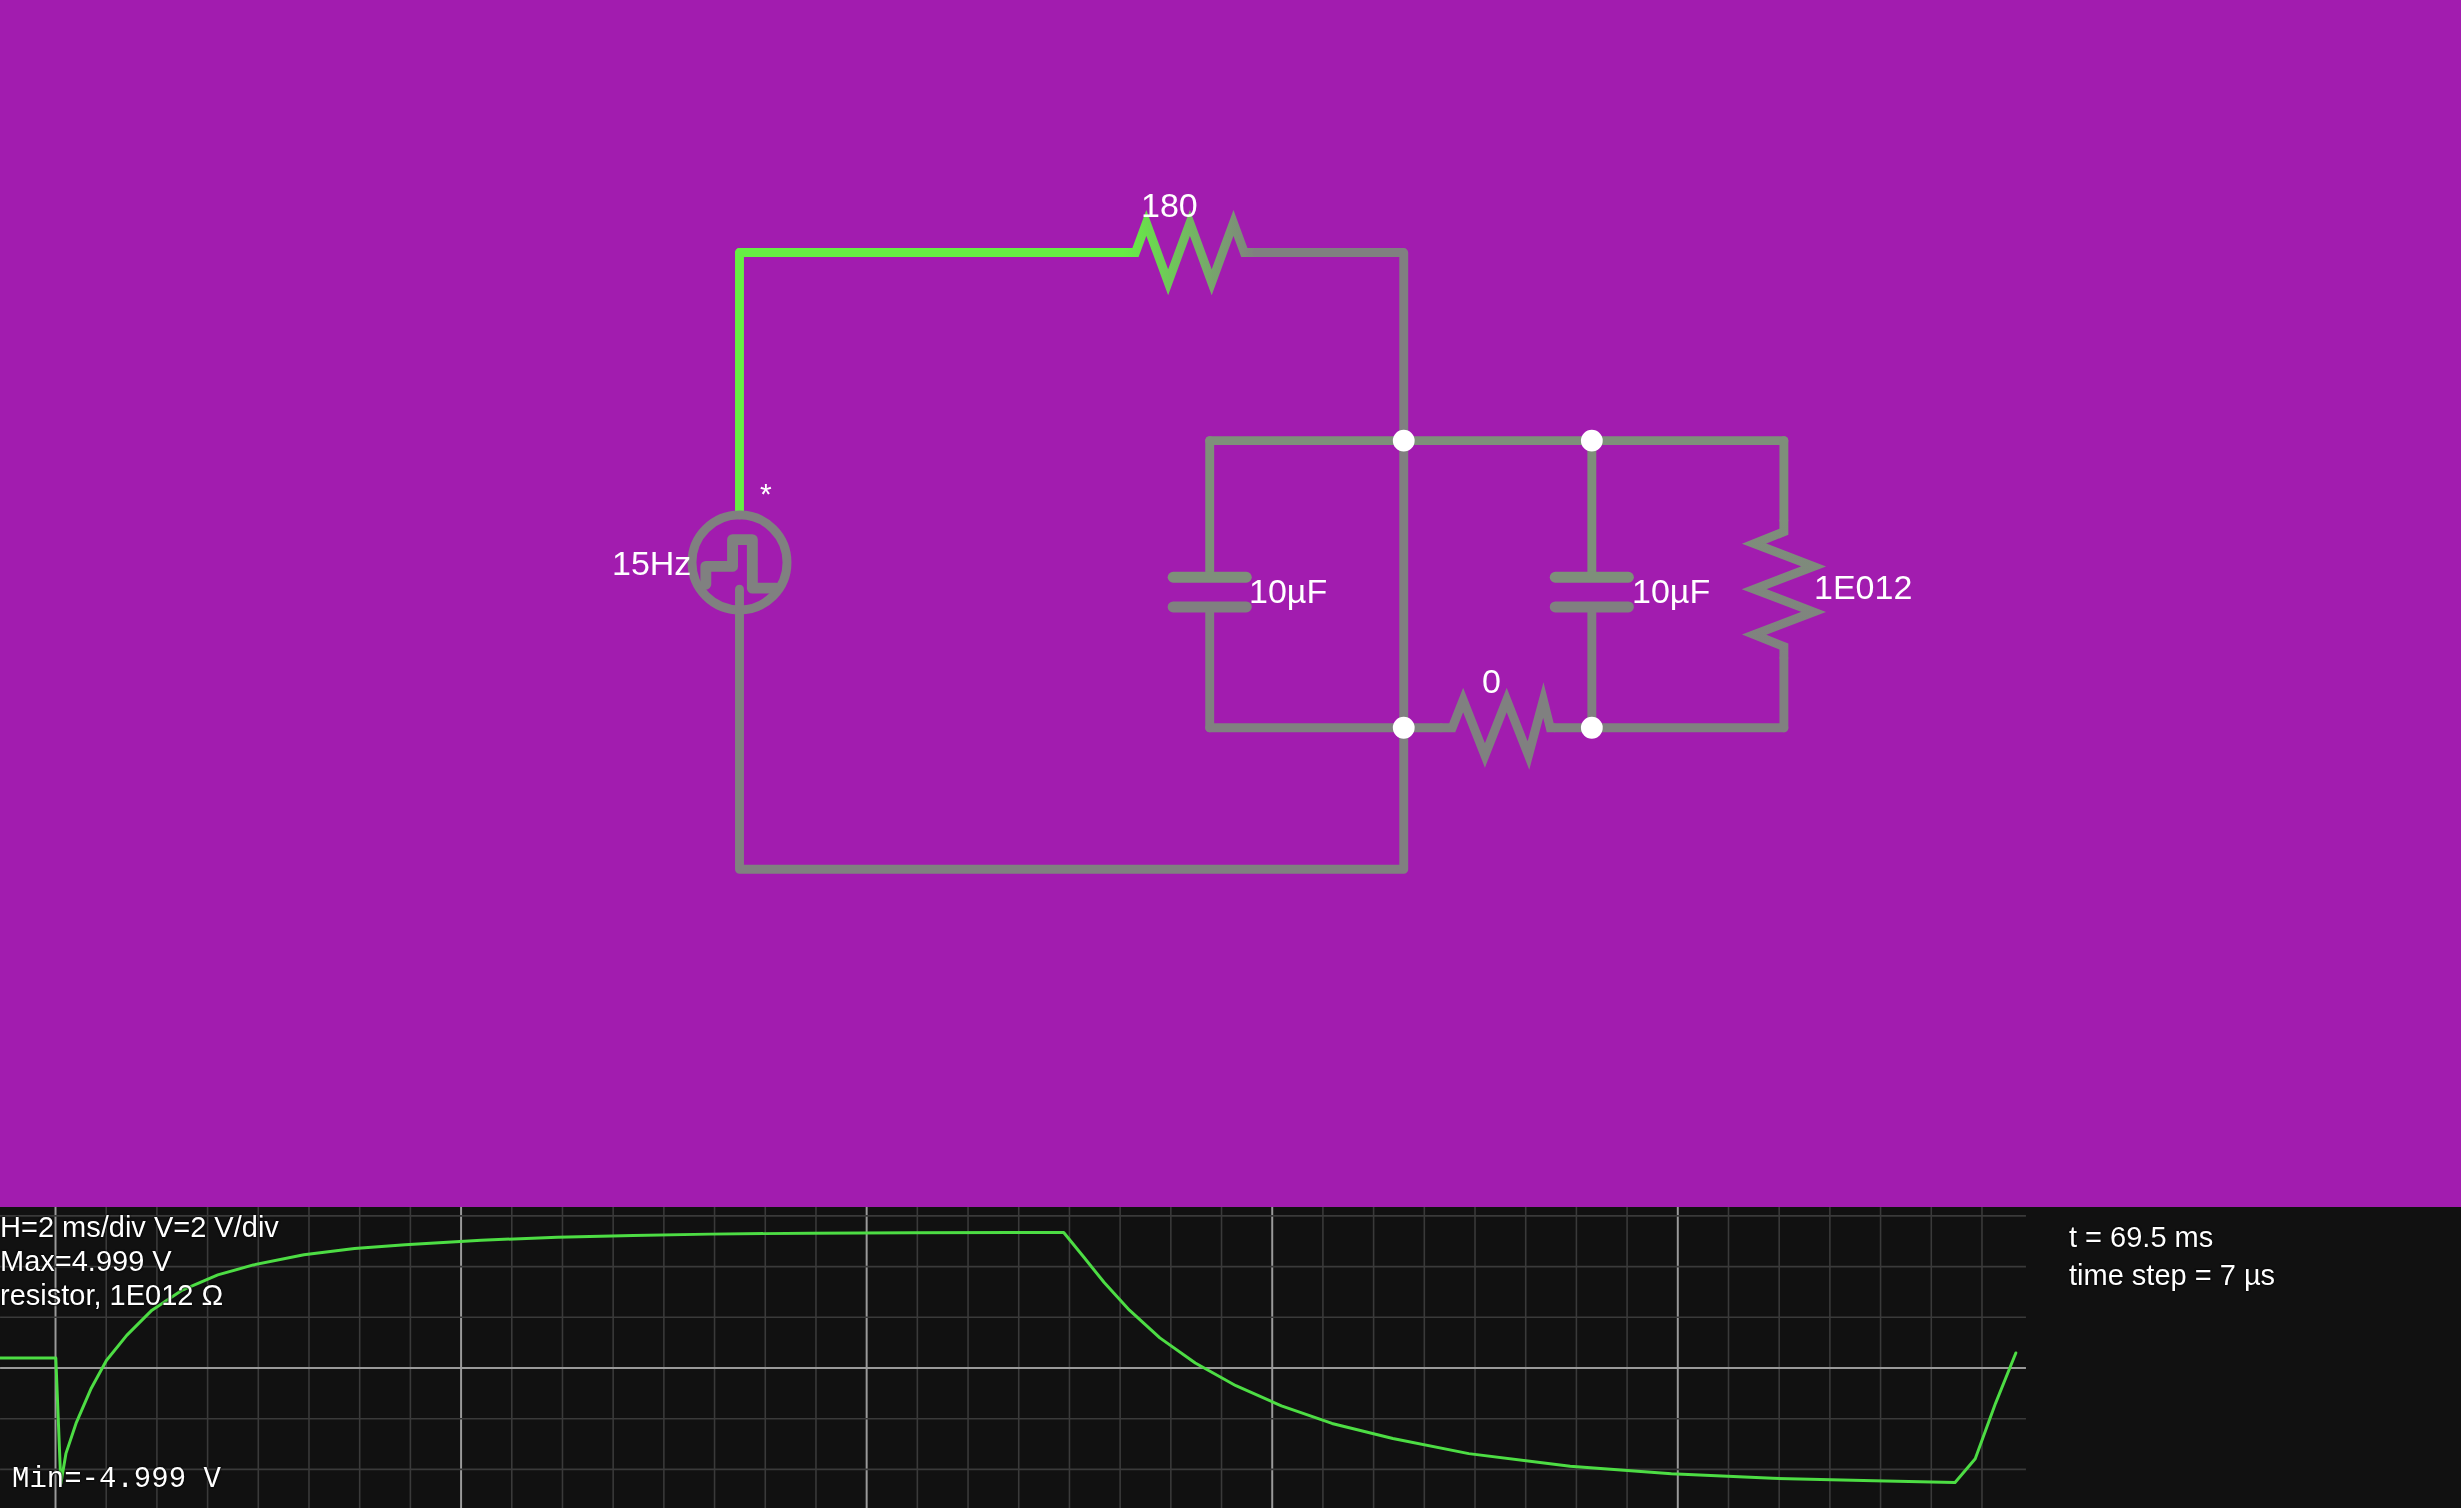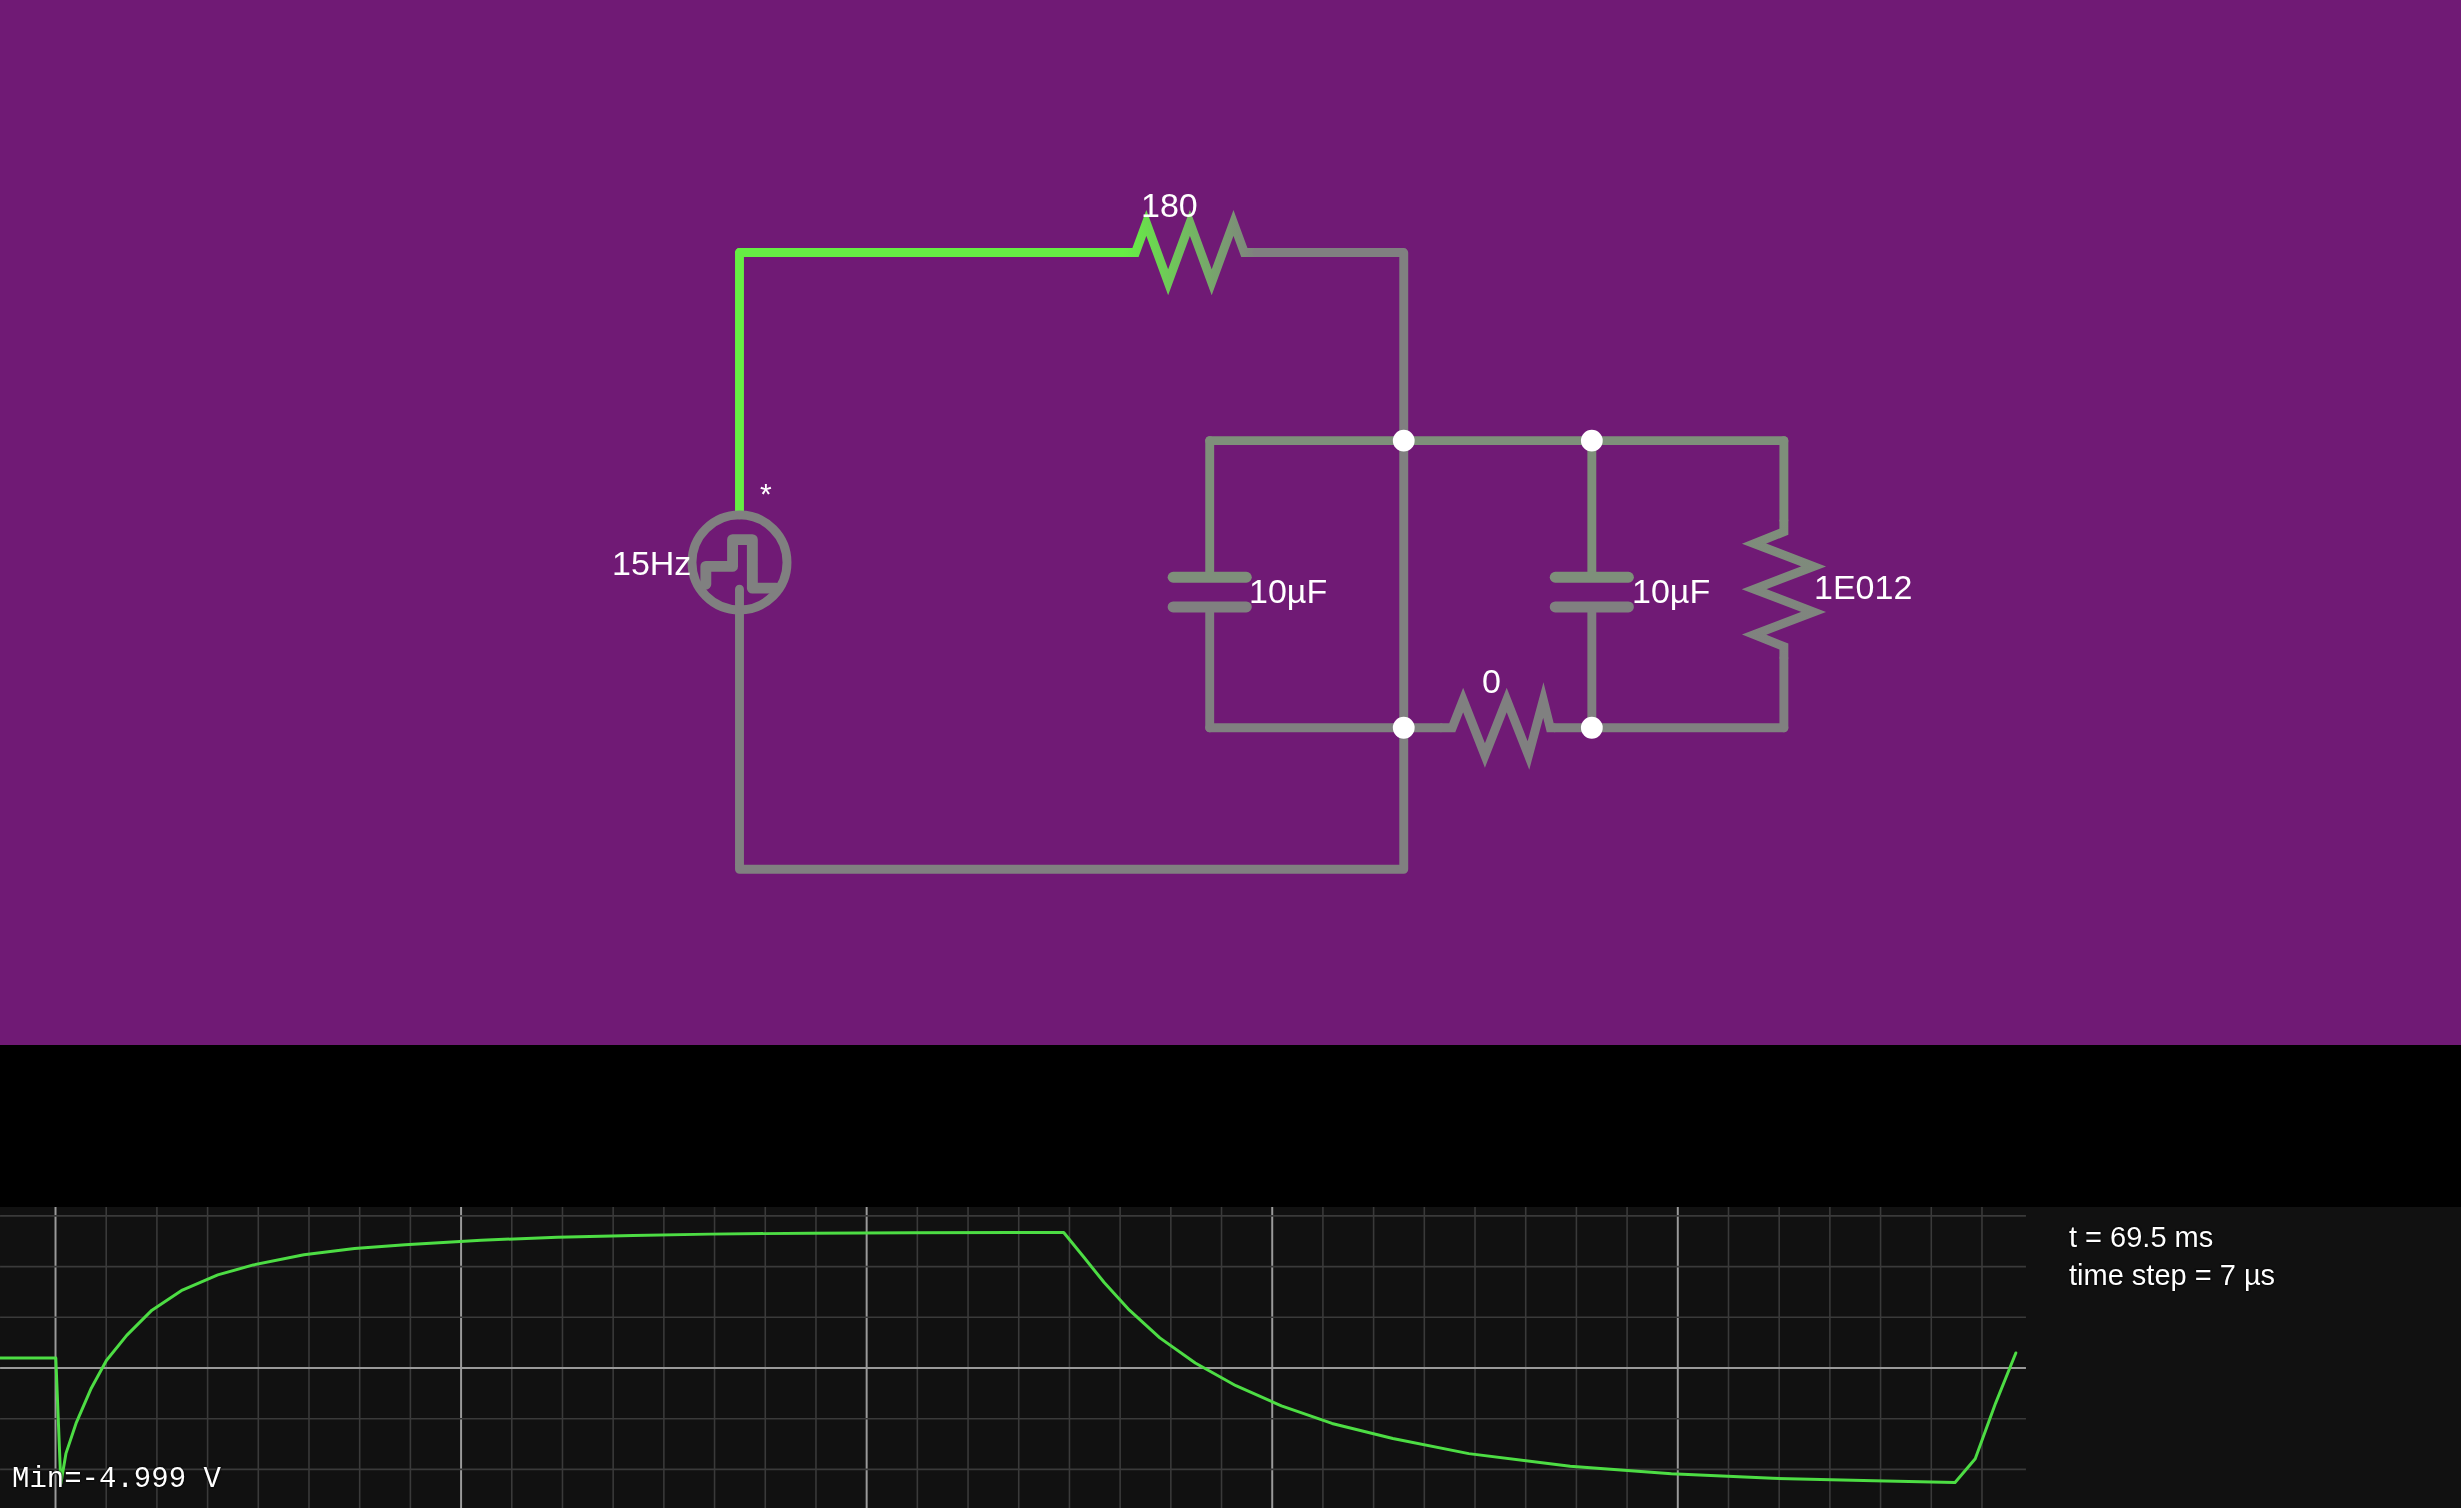--- a/index.html
+++ b/index.html
@@ -4,21 +4,21 @@
 <style>
   html,body{margin:0;padding:0;background:#000;}
   body{
     width:2461px;height:1509px;position:relative;overflow:hidden;
     font-family:"Liberation Sans", sans-serif;
     background:#000;
   }
   #app{position:absolute;inset:0;background:#000;}
 
   
-  #circuit-canvas{position:absolute;left:0;top:0;width:2461px;height:1045px;background:#701a75;}
+  #circuit-canvas{position:absolute;left:0;top:0;width:2461px;height:1207px;background:#a21caf;}
   #circuit-svg{position:absolute;left:0;top:0;}
   .comp-label{
     position:absolute;color:#ffffff;font-size:34px;line-height:34px;
     font-family:"Liberation Sans", sans-serif;white-space:nowrap;
   }
 
   
   #scope-panel{
     position:absolute;left:0;top:1207px;width:2461px;height:302px;
     background:#111111;
@@ -180,20 +180,25 @@
           <line x1="0" y1="213.8" x2="2046" y2="213.8" stroke="#3a3a3a" stroke-width="1.6"></line>
           <line x1="0" y1="265.0" x2="2046" y2="265.0" stroke="#3a3a3a" stroke-width="1.6"></line>
         </svg>
       <svg id="scope-trace" width="2026" height="302" viewBox="0 0 2046 305">
         <polyline id="trace-path" points="0.0,152.5 56.3,152.5 61.4,279.6 66.5,249.1 76.7,218.6 92.1,183.0 107.4,155.0 127.9,129.6 153.4,104.2 184.1,83.9 219.9,68.6 255.8,58.5 306.9,48.3 358.0,41.9 409.2,38.1 485.9,33.6 562.7,30.5 639.4,28.7 716.1,27.4 818.4,26.4 920.7,25.9 1023.0,25.7 1074.2,25.7 1094.6,50.8 1115.1,76.3 1140.6,104.2 1171.3,132.2 1207.1,157.6 1248.1,180.5 1294.1,200.8 1345.2,218.6 1406.6,233.8 1483.3,249.1 1585.7,261.8 1687.9,269.4 1790.3,274.0 1892.6,276.5 1974.4,278.3 1994.8,254.2 2015.3,198.3 2035.8,147.4" fill="none" stroke="#4ddd44" stroke-width="3" stroke-linejoin="round" stroke-linecap="round"></polyline>
       </svg>
     </div>
 
   </div>
 
+  <div class="scope-text" id="scope-info-left">
+    <div>H=2 ms/div V=2 V/div</div>
+    <div>Max=4.999 V</div>
+    <div>resistor, 1E012 Ω</div>
+  </div>
 
   <div class="scope-text" id="scope-min-text">Min=-4.999 V</div>
 
   <div class="scope-text" id="scope-info-right">
     <div>t = 69.5 ms</div>
     <div>time step = 7 µs</div>
   </div>
 
 </div>
 

